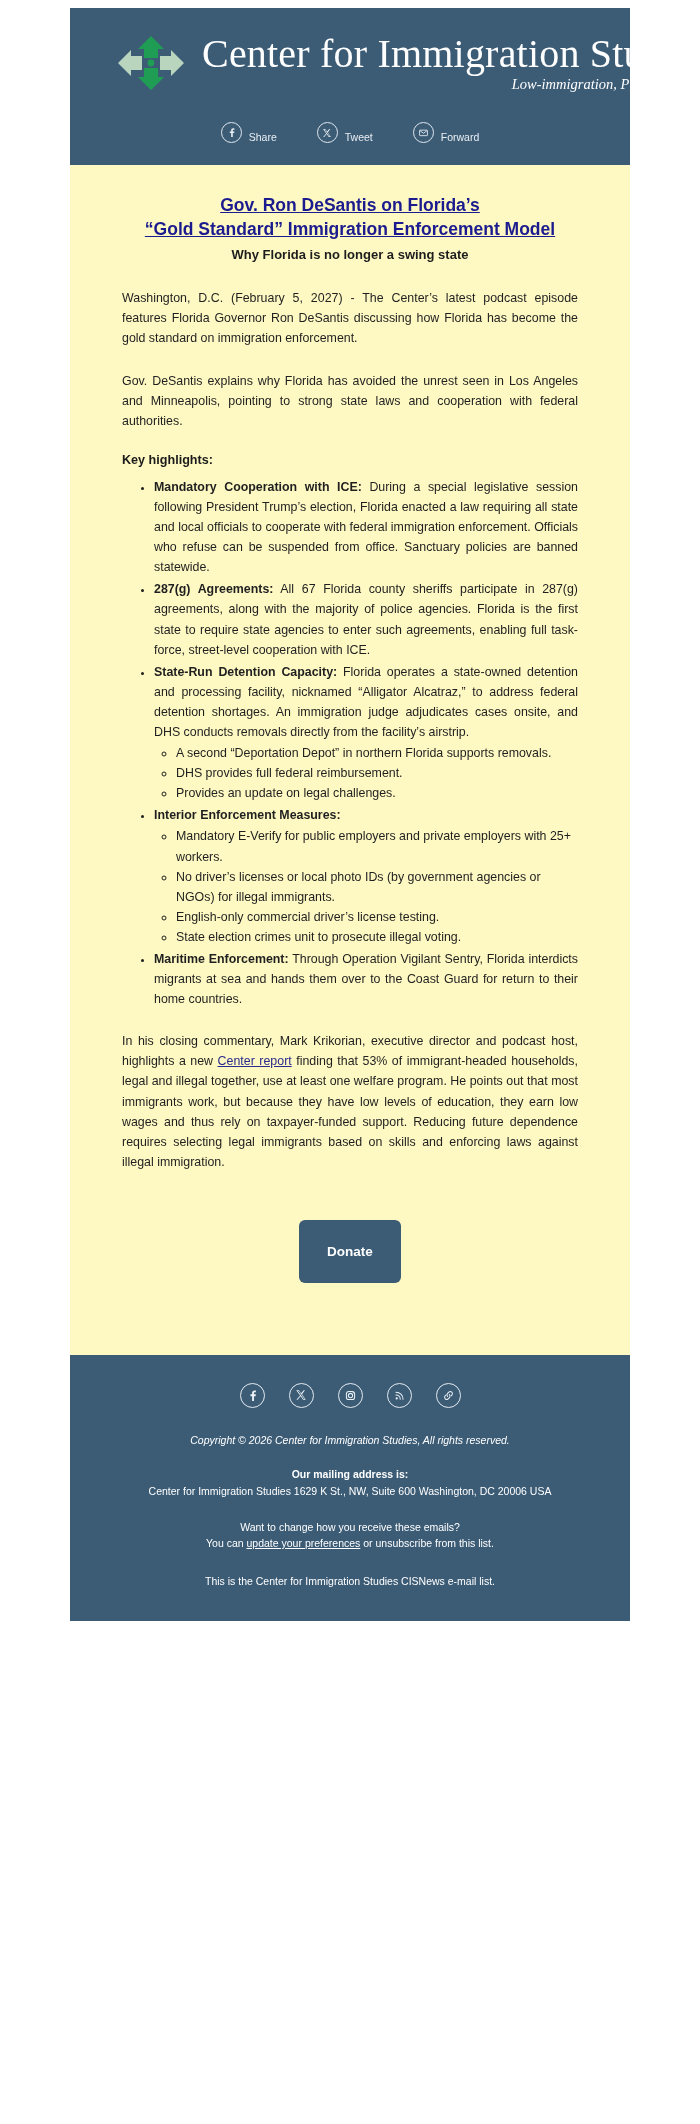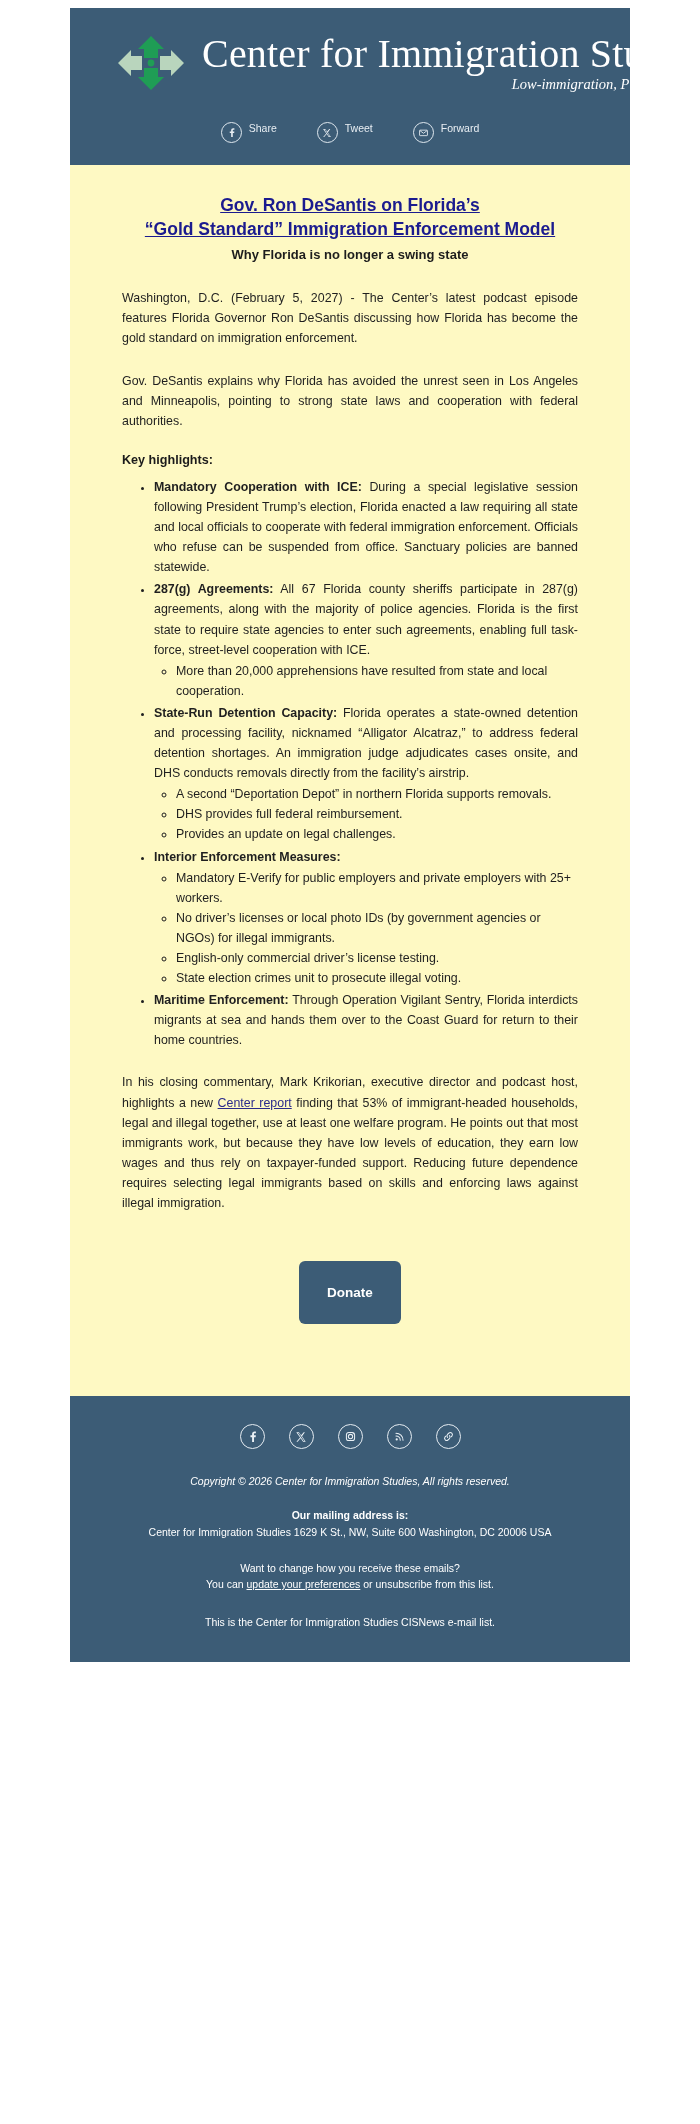--- a/index.html
+++ b/index.html
@@ -61,21 +61,21 @@
 
   .share-row {
     display: flex;
     justify-content: center;
     align-items: center;
     gap: 40px;
     padding: 18px 0 22px 0;
   }
   .share-item {
     display: flex;
-    align-items: flex-start;
+    align-items: flex-end;
     gap: 7px;
     color: #e8eef3;
     font-size: 10.5px;
     text-decoration: none;
   }
   .share-circle {
     width: 19px;
     height: 19px;
     border: 1.3px solid #dfe8ef;
     border-radius: 50%;
@@ -338,23 +338,20 @@
     <p class="key-highlights">Key highlights:</p>
 
     <ul class="lvl1">
 
       <li>
         <span class="b">Mandatory Cooperation with ICE:</span><span> During a special legislative session following President Trump’s election, Florida enacted a law requiring all state and local officials to cooperate with federal immigration enforcement. Officials who refuse can be suspended from office. Sanctuary policies are banned statewide.</span>
       </li>
 
       <li>
         <span class="b">287(g) Agreements:</span><span> All 67 Florida county sheriffs participate in 287(g) agreements, along with the majority of police agencies. Florida is the first state to require state agencies to enter such agreements, enabling full task-force, street-level cooperation with ICE.</span>
-        <ul class="lvl2">
-          <li>More than 20,000 apprehensions have resulted from state and local cooperation.</li>
-        </ul>
       </li>
 
       <li>
         <span class="b">State-Run Detention Capacity:</span><span> Florida operates a state-owned detention and processing facility, nicknamed “Alligator Alcatraz,” to address federal detention shortages. An immigration judge adjudicates cases onsite, and DHS conducts removals directly from the facility’s airstrip.</span>
         <ul class="lvl2">
           <li>A second “Deportation Depot” in northern Florida supports removals.</li>
           <li>DHS provides full federal reimbursement.</li>
           <li>Provides an update on legal challenges.</li>
         </ul>
       </li>

